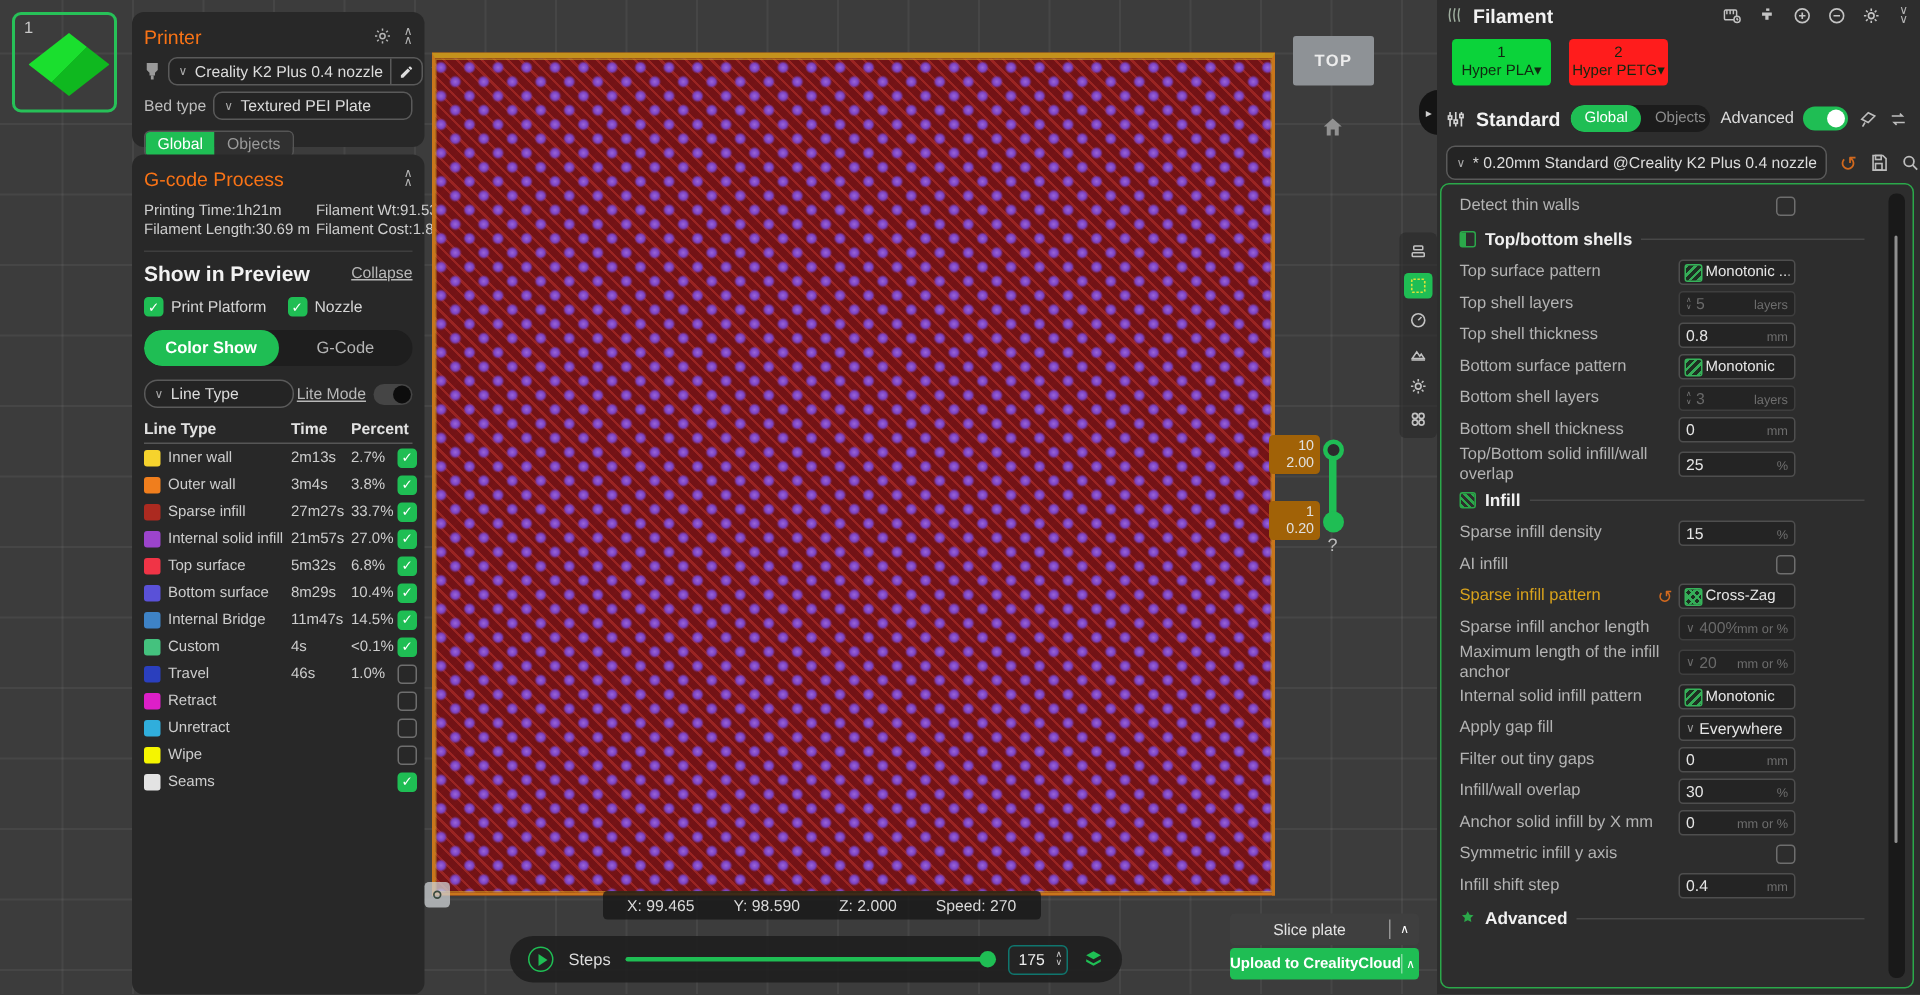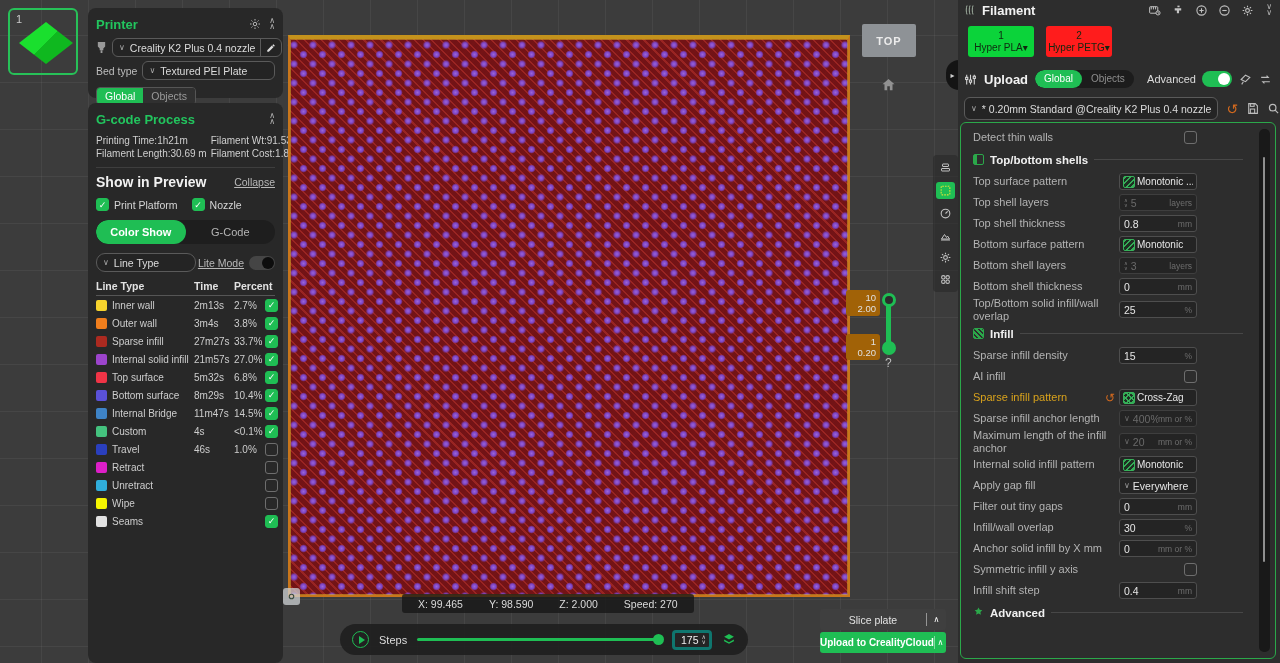--- a/index.html
+++ b/index.html
@@ -16,21 +16,21 @@
   .plate-thumb .num { position:absolute; left:6px; top:3px; font-size:11px; color:#c9c9c9; }
   .thumb-diamond { position:absolute; left:9px; top:12px; width:54px; height:42px;
     background:linear-gradient(135deg,#1adf2e 0 50%,#0fb81f 50%);
     clip-path:polygon(50% 0,100% 50%,50% 100%,0 50%); }
 
   
   .card { position:absolute; background:#282828; border-radius:8px; }
   .card-printer { left:88px; top:8px; width:195px; height:90px; padding:6px 8px; }
   .card-gcode { left:88px; top:103px; width:195px; height:560px; padding:6px 8px; }
   .card-head { display:flex; align-items:center; height:20px; }
-  .card-title { font-size:13px; font-weight:bold; color:#22c55e; flex:1; }
+  .card-title { font-size:13px; font-weight:normal; color:#f97316; flex:1; }
   .head-ic { color:#b5b5b5; margin-left:8px; }
   .dbl-chev { display:flex; flex-direction:column; font-size:8px; line-height:6px; color:#b5b5b5; margin-left:8px; }
 
   .prow { display:flex; align-items:center; margin-top:4px; gap:5px; }
   .sel { display:flex; align-items:center; gap:5px; border:1px solid #5a5a5a; border-radius:6px; background:#242424; height:19px; padding:0 6px; font-size:10.5px; color:#dcdcdc; }
   .sel .chev { font-size:8px; color:#aaa; }
   .sel-printer { flex:1; padding-right:0; }
   .sel-printer .txt { flex:1; white-space:nowrap; }
   .sel-edit { border-left:1px solid #5a5a5a; height:100%; display:flex; align-items:center; padding:0 5px; color:#ddd; }
   .lbl { font-size:10.5px; color:#bdbdbd; }
@@ -96,21 +96,21 @@
   .ltip.t2 { left:846px; top:334px; }
   .lq { position:absolute; left:885px; top:356px; font-size:12px; color:#bdbdbd; }
 
   
   .steps-bar { position:absolute; left:340px; top:624px; width:408px; height:31px; background:rgba(30,30,30,.88); border-radius:16px; display:flex; align-items:center; padding:0 12px; gap:10px; }
   .play-btn { width:17px; height:17px; border:1.5px solid #1fbe54; border-radius:50%; display:flex; align-items:center; justify-content:center; }
   .play-btn i { width:0; height:0; border-left:6px solid #1fbe54; border-top:4px solid transparent; border-bottom:4px solid transparent; margin-left:2px; }
   .steps-lbl { font-size:11px; color:#dcdcdc; }
   .steps-track { flex:1; height:3px; background:#1fbe54; border-radius:2px; position:relative; }
   .steps-knob { position:absolute; right:-2px; top:-4px; width:11px; height:11px; background:#1fbe54; border-radius:50%; }
-  .steps-num { width:40px; height:20px; border:3px solid #0f766e; border-radius:4px; background:#242424; display:flex; align-items:center; padding:0 3px 0 6px;justify-content:space-between; }
+  .steps-num { width:40px; height:20px; border:1px solid #0f766e; border-radius:4px; background:#242424; display:flex; align-items:center; padding:0 3px 0 6px;justify-content:space-between; }
   .steps-num .v { flex:1; font-size:10.5px; color:#eee; }
   .spin-col { display:flex; flex-direction:column; font-size:6px; line-height:5px; color:#ccc; }
 
   .btn-slice { position:absolute; left:820px; top:609px; width:126px; height:21px; background:#3f3f3f; border-radius:3px; display:flex; align-items:center; }
   .btn-upload { position:absolute; left:820px; top:632px; width:126px; height:21px; background:#1fbe54; border-radius:3px; display:flex; align-items:center; }
   .btn-main { flex:1; text-align:center; font-size:10.5px; color:#e3e3e3; white-space:nowrap; }
   .btn-upload .btn-main { color:#fff; font-weight:bold; font-size:10px; }
   .btn-caret { width:20px; height:13px; border-left:1px solid rgba(255,255,255,.45); display:flex; align-items:center; justify-content:center; color:#fff; font-size:8px; }
 
   
@@ -548,21 +548,21 @@
 
     <div class="proc-row">
       <span style="color:#d5d5d5">
         <svg width="13" height="13" viewBox="0 0 24 24" fill="none" stroke="currentColor" stroke-width="2">
             <path d="M5 3v18M12 3v18M19 3v18"></path>
             <rect x="3" y="8" width="4" height="4" fill="#2d2d2d"></rect>
             <rect x="10" y="13" width="4" height="4" fill="#2d2d2d"></rect>
             <rect x="17" y="6" width="4" height="4" fill="#2d2d2d"></rect>
           </svg>
       </span>
-      <span class="proc-title">Upload</span>
+      <span class="proc-title">Standard</span>
       <span class="pill-tabs">
         <span class="pill active">Global</span>
         <span class="pill">Objects</span>
       </span>
       <span class="adv">
         <span class="adv-lbl">Advanced</span>
         <span class="toggle-g"></span>
       </span>
       <span class="proc-ic">
         <svg width="13" height="13" viewBox="0 0 24 24" fill="none" stroke="currentColor" stroke-width="2">

